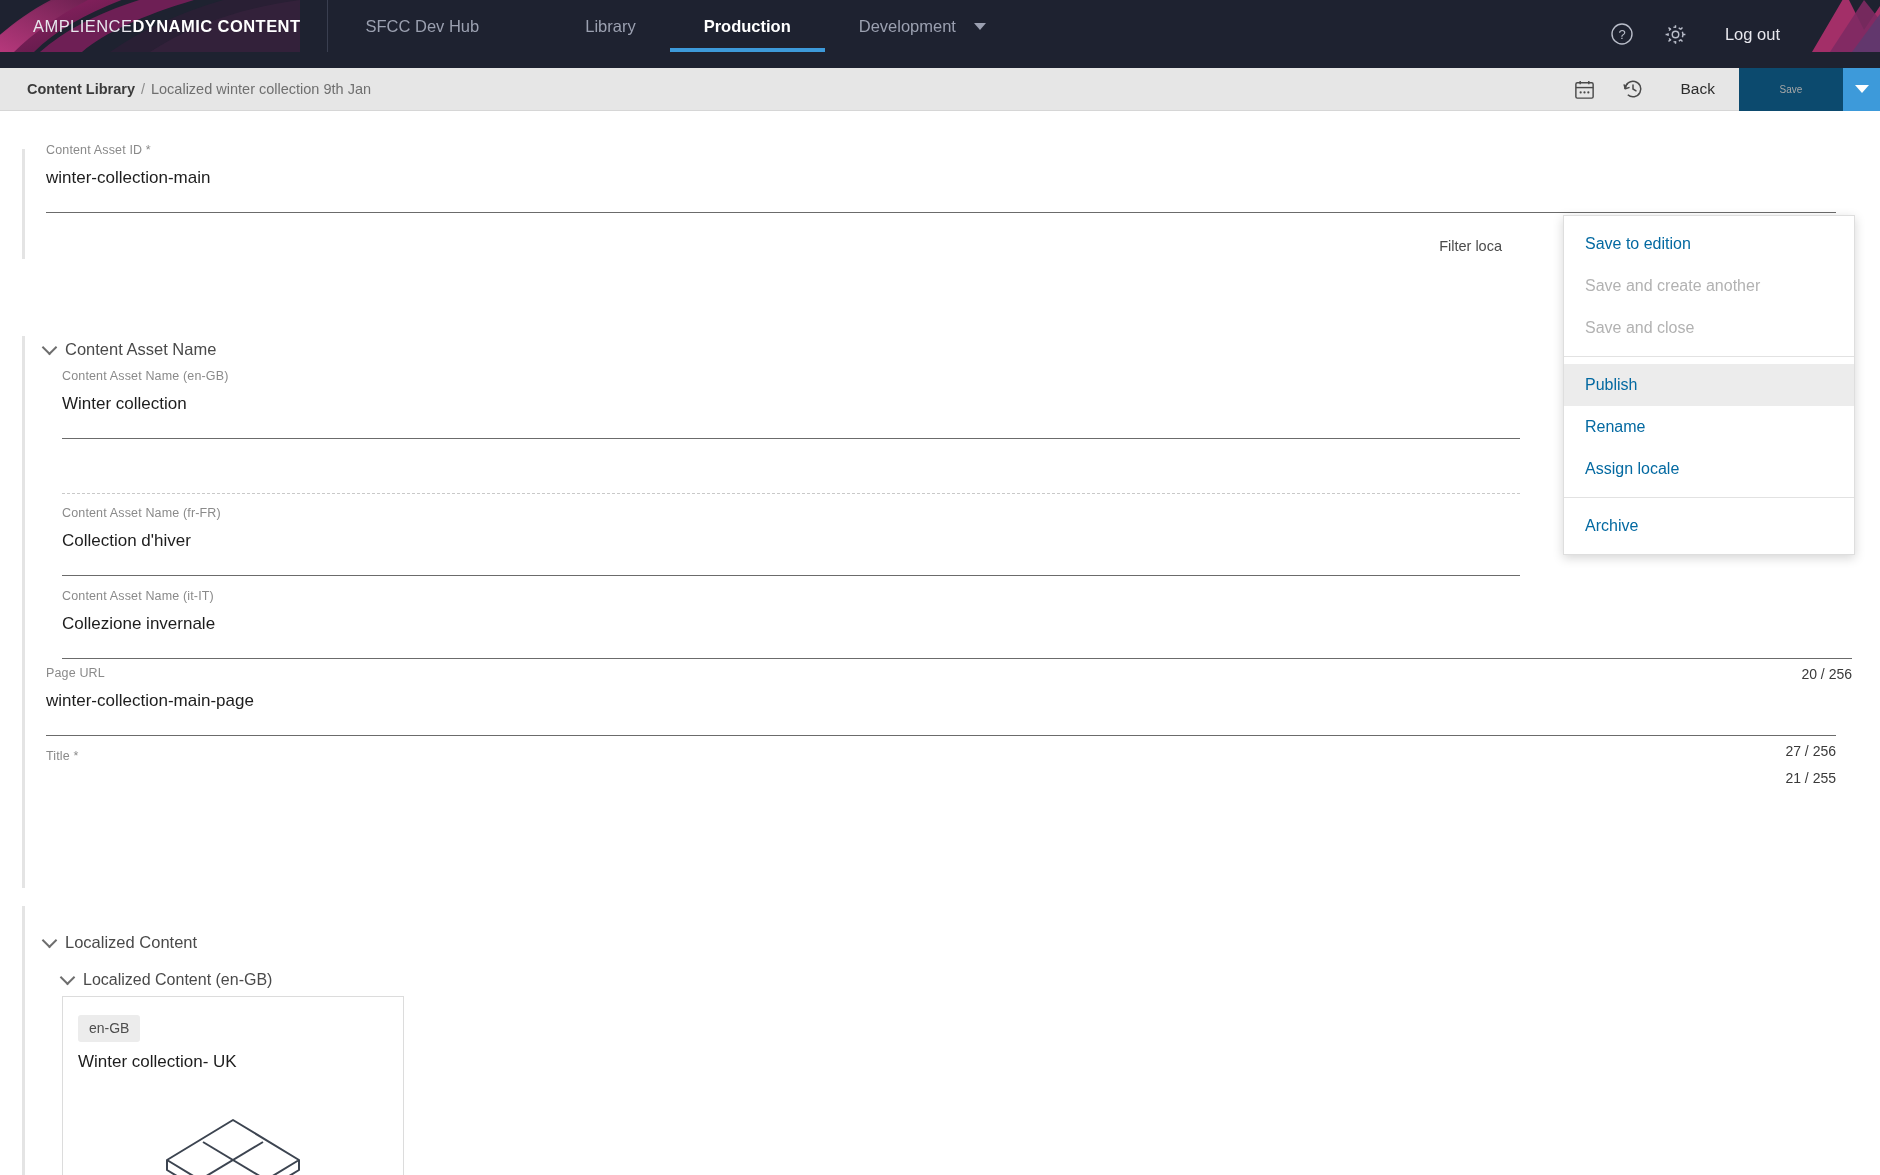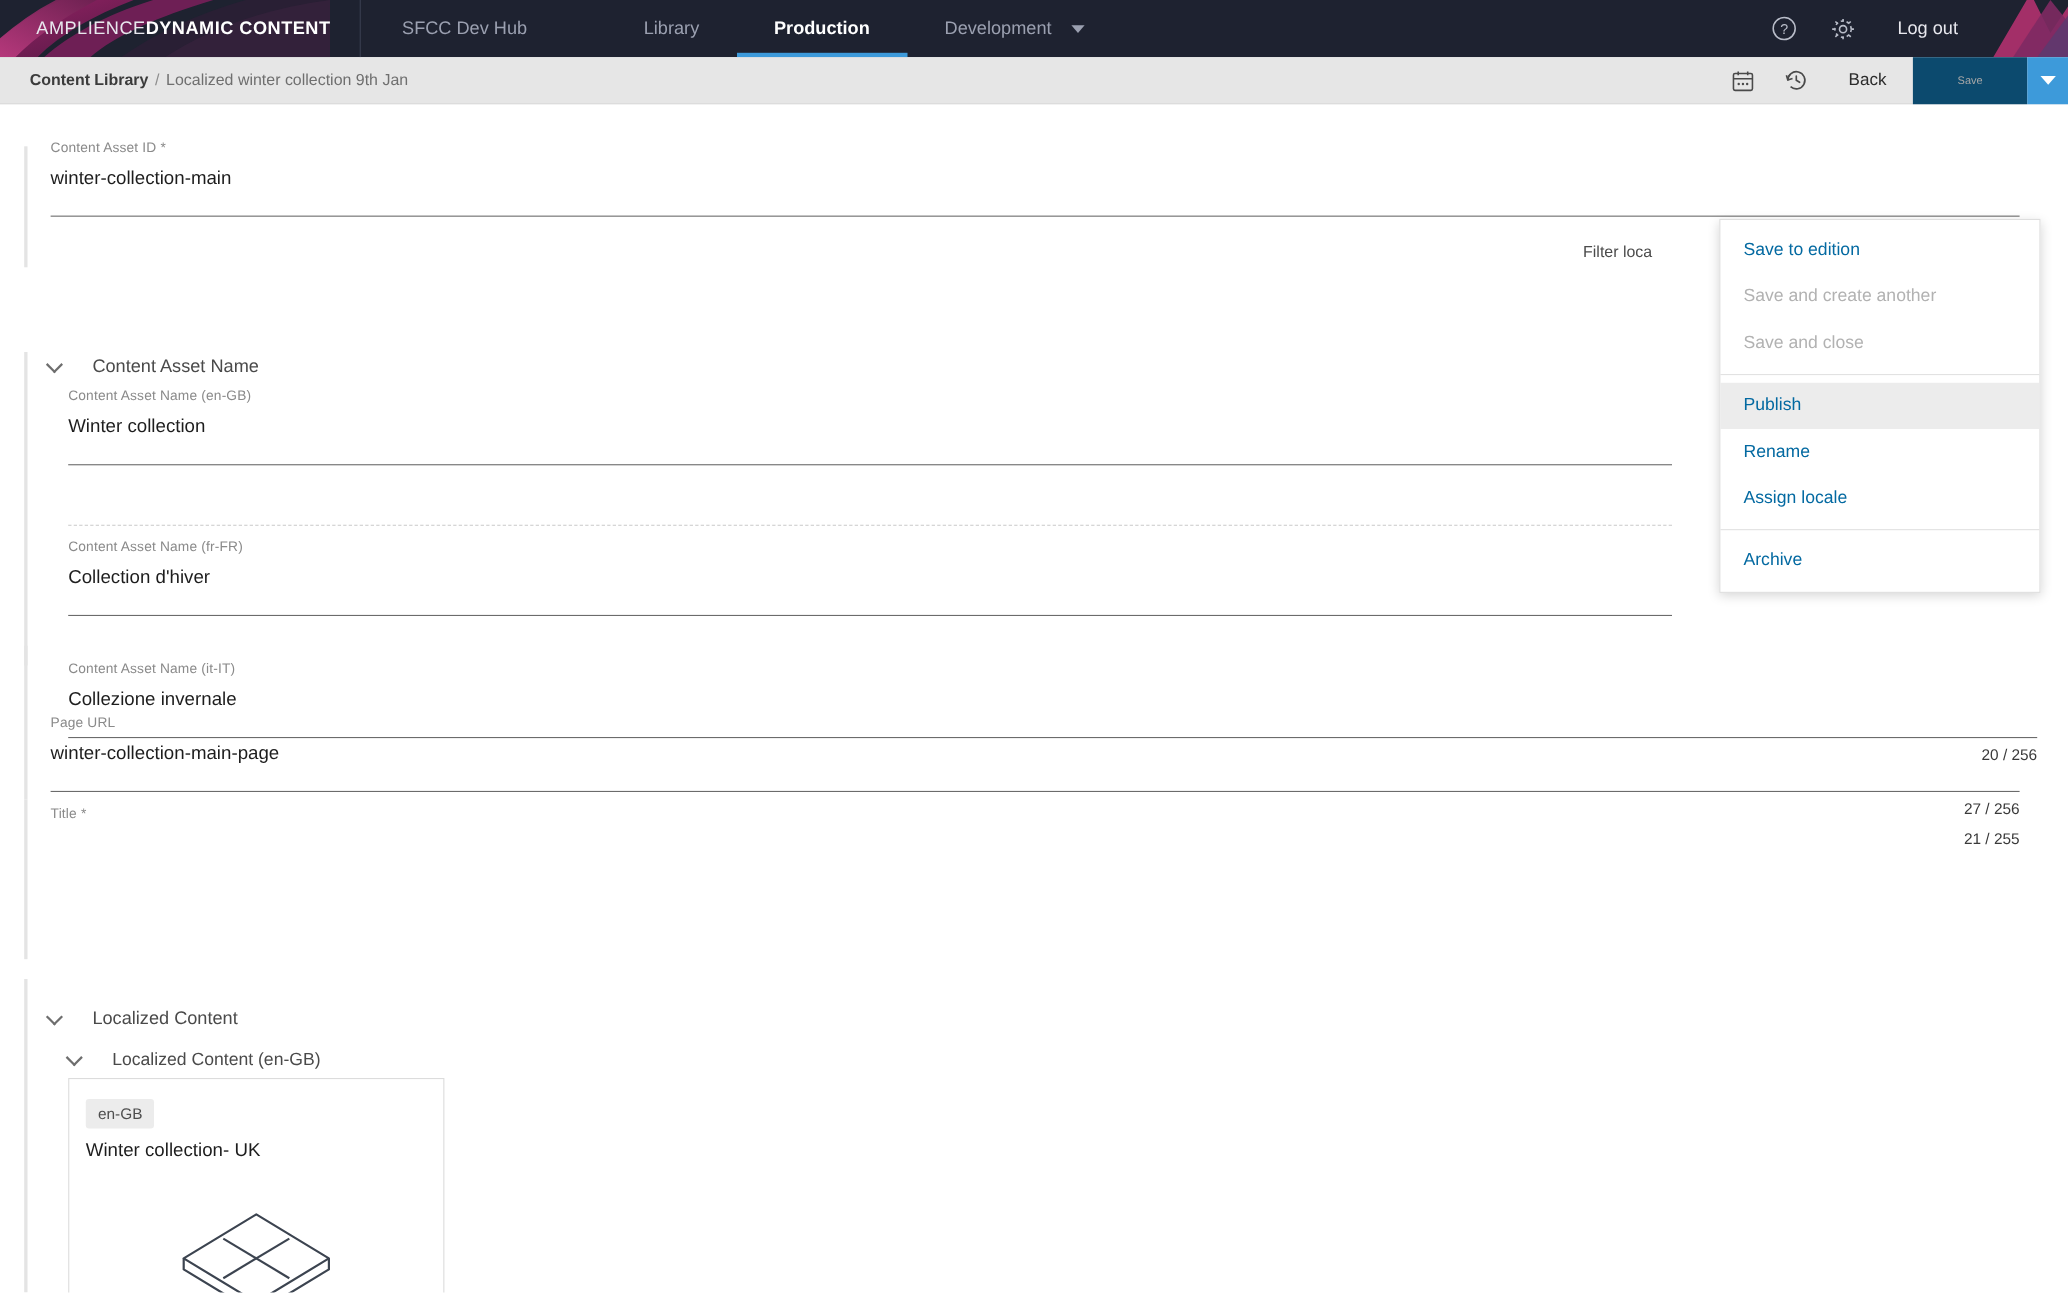--- a/index.html
+++ b/index.html
@@ -6,21 +6,21 @@
   html, body {
     width: 1880px; height: 1175px;
     font-family: "Liberation Sans", sans-serif;
     background: #ffffff;
     overflow: hidden;
   }
 
   
   .topnav {
     position: relative;
-    height: 52px;
+    height: 68px;
     background: #1e2230;
     display: flex;
     align-items: stretch;
     overflow: hidden;
   }
   .logo-deco {
     position: absolute; left: 0; top: 0; width: 300px; height: 52px;
     pointer-events: none;
   }
   .corner-deco {
@@ -129,21 +129,21 @@
   }
   .fld-value {
     font-size: 17px; color: #1d1d1d; padding-bottom: 24px;
   }
   .fld-underline { border-bottom: 1px solid #6b6b6b; }
   .counter {
     font-size: 14px; color: #3a3a3a; text-align: right; padding-top: 7px;
   }
 
   .section-head {
-    display: flex; align-items: center; gap: 29px;
+    display: flex; align-items: center; gap: 10px;
     font-size: 16.5px; color: #4a4a4a;
   }
   .chev {
     display: inline-block; width: 11px; height: 11px;
     border-right: 2px solid #6e6e6e; border-bottom: 2px solid #6e6e6e;
     transform: rotate(45deg); margin-top: -5px;
   }
   .dashed-sep { border-top: 1px dashed #c9c9c9; }
 
   
@@ -309,21 +309,21 @@
       <div class="fld-value fld-underline" style="margin-top:11px;">Winter collection</div>
     </div>
 
     <div class="dashed-sep" style="position:absolute;left:62px;top:382px;width:1458px;"></div>
 
     <div style="position:absolute;left:62px;top:395px;width:1458px;">
       <div class="fld-label">Content Asset Name (fr-FR)</div>
       <div class="fld-value fld-underline" style="margin-top:11px;">Collection d'hiver</div>
     </div>
 
-    <div style="position:absolute;left:62px;top:506px;width:1790px;">
+    <div style="position:absolute;left:62px;top:478px;width:1790px;">
       <div class="fld-label">Content Asset Name (it-IT)</div>
       <div class="fld-value fld-underline" style="margin-top:11px;width:1790px;">Collezione invernale</div>
       <div class="counter" style="width:1790px;">20 / 256</div>
     </div>
   </div>
 
   <div class="field-group">
     <div class="accent-bar" style="top:492px;height:140px;"></div>
     <div style="position:absolute;left:46px;top:555px;width:1790px;">
       <div class="fld-label">Page URL</div>

